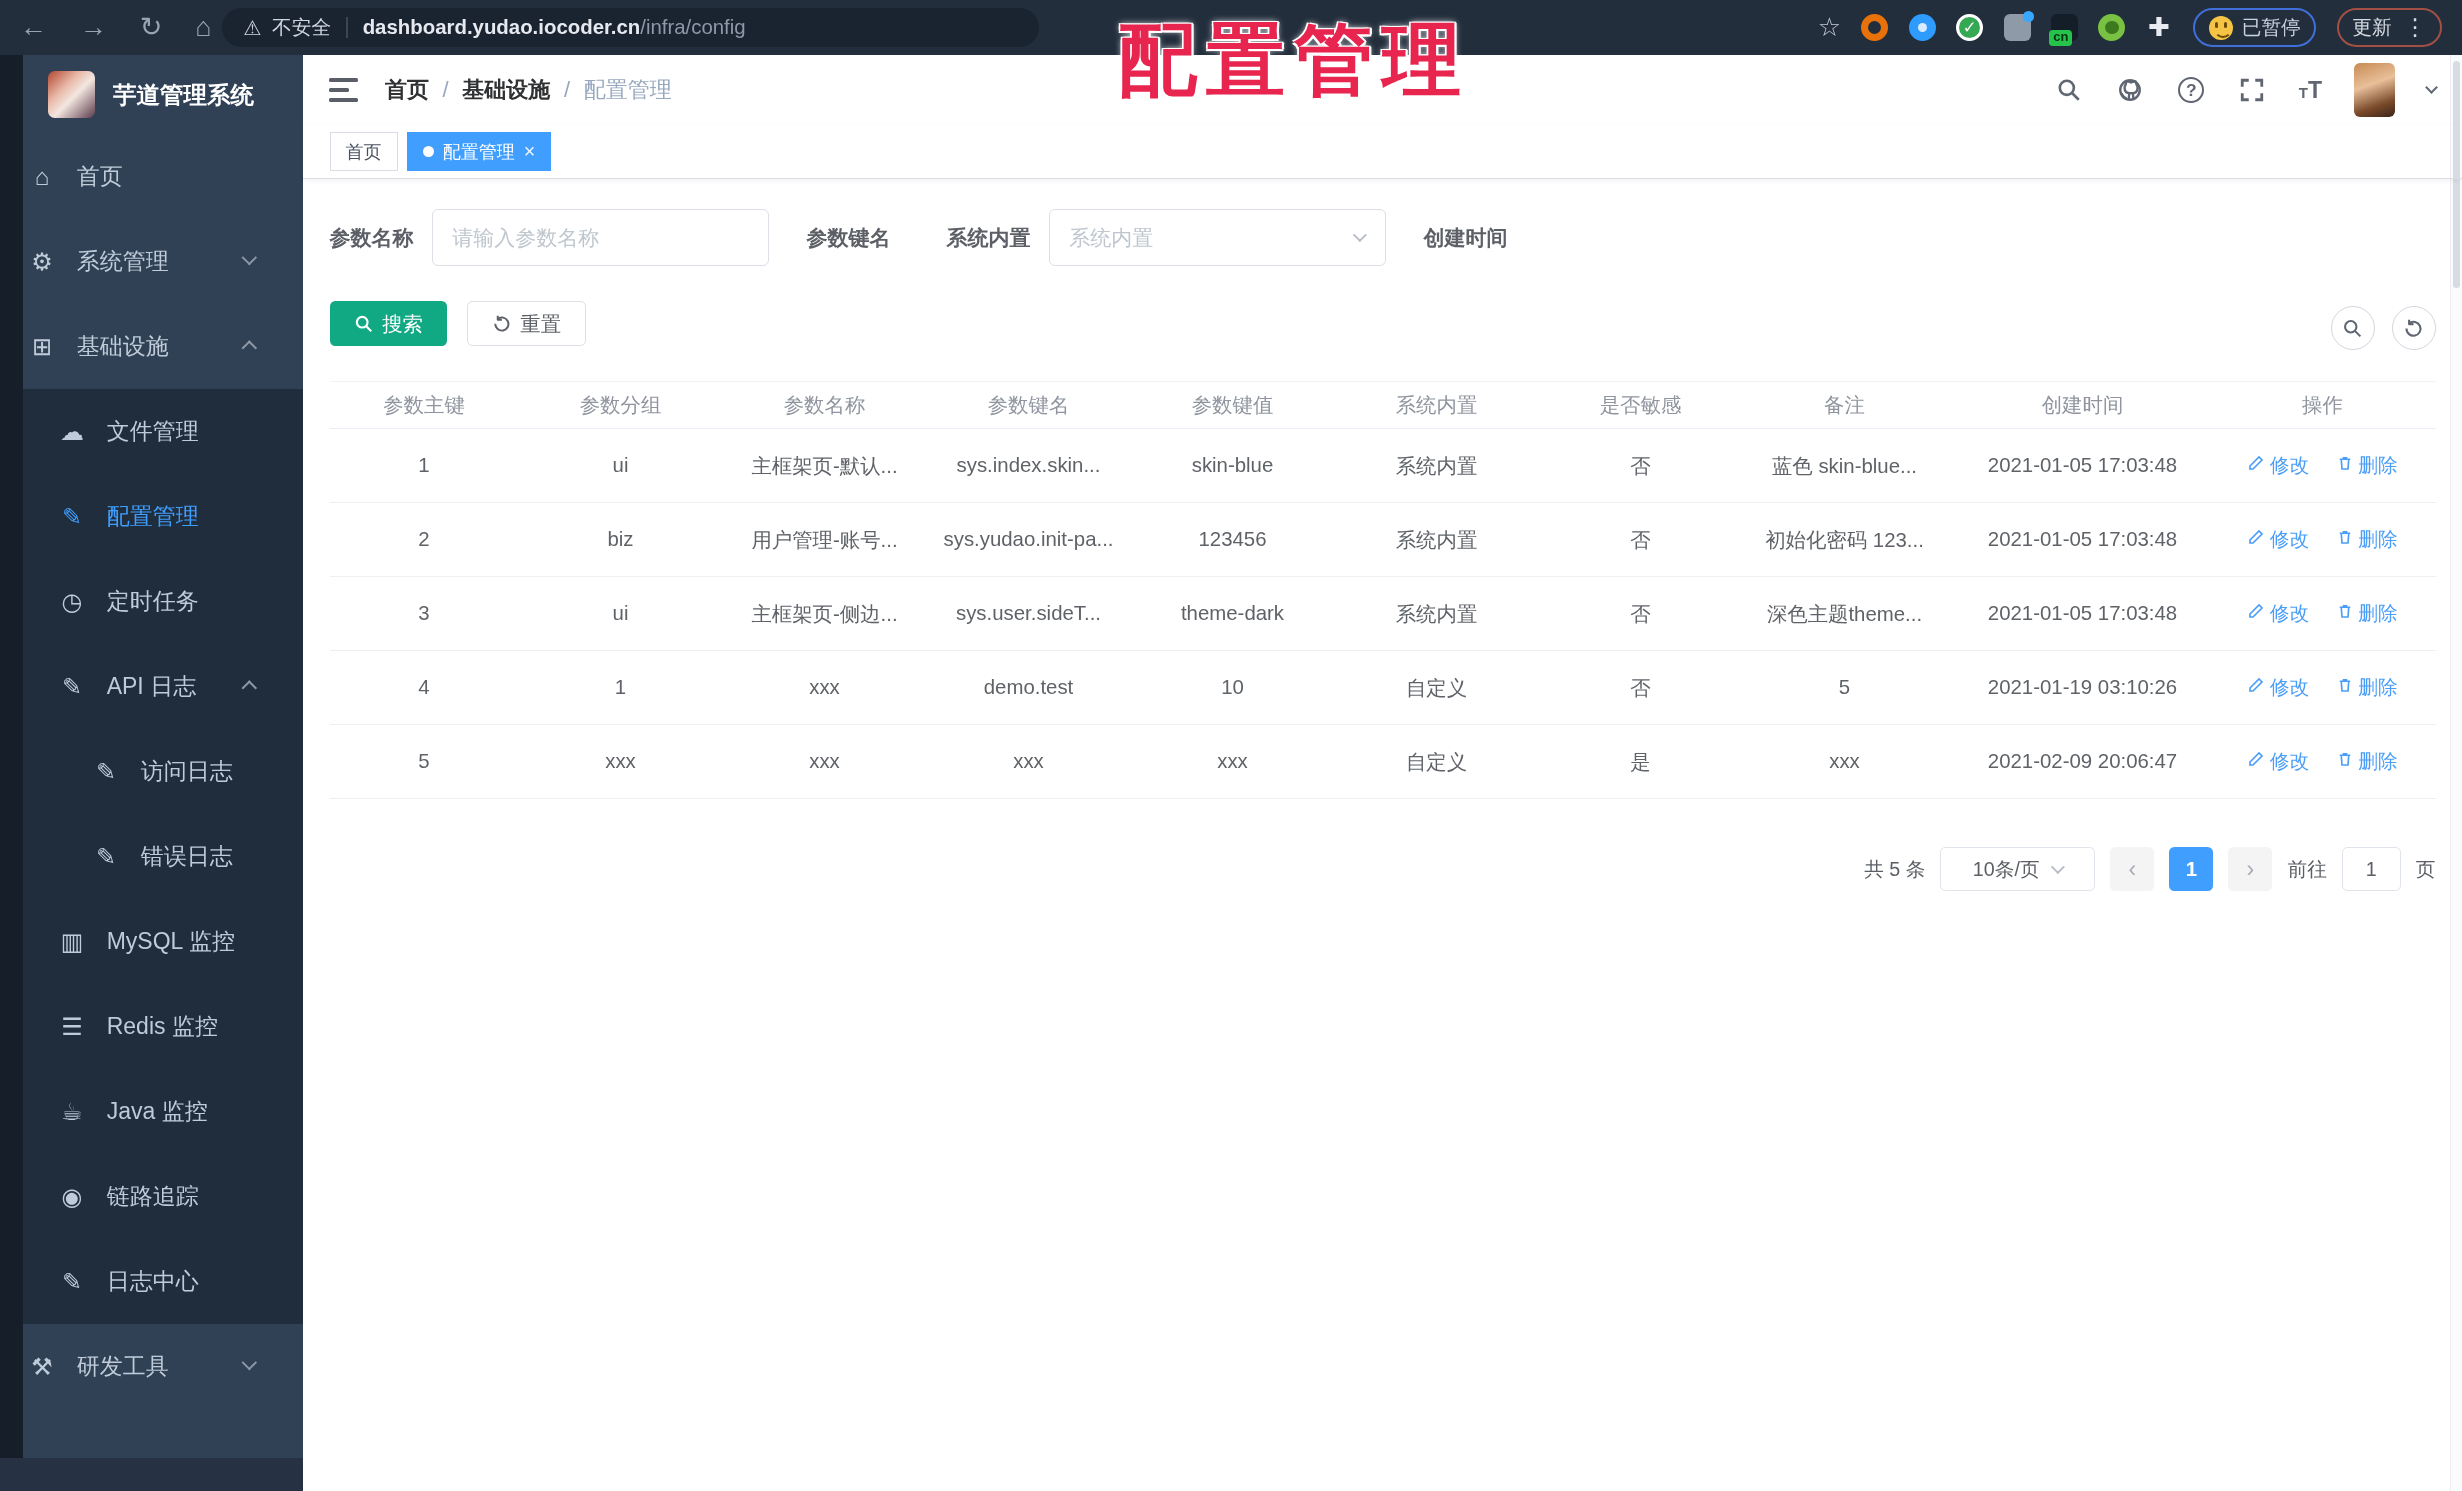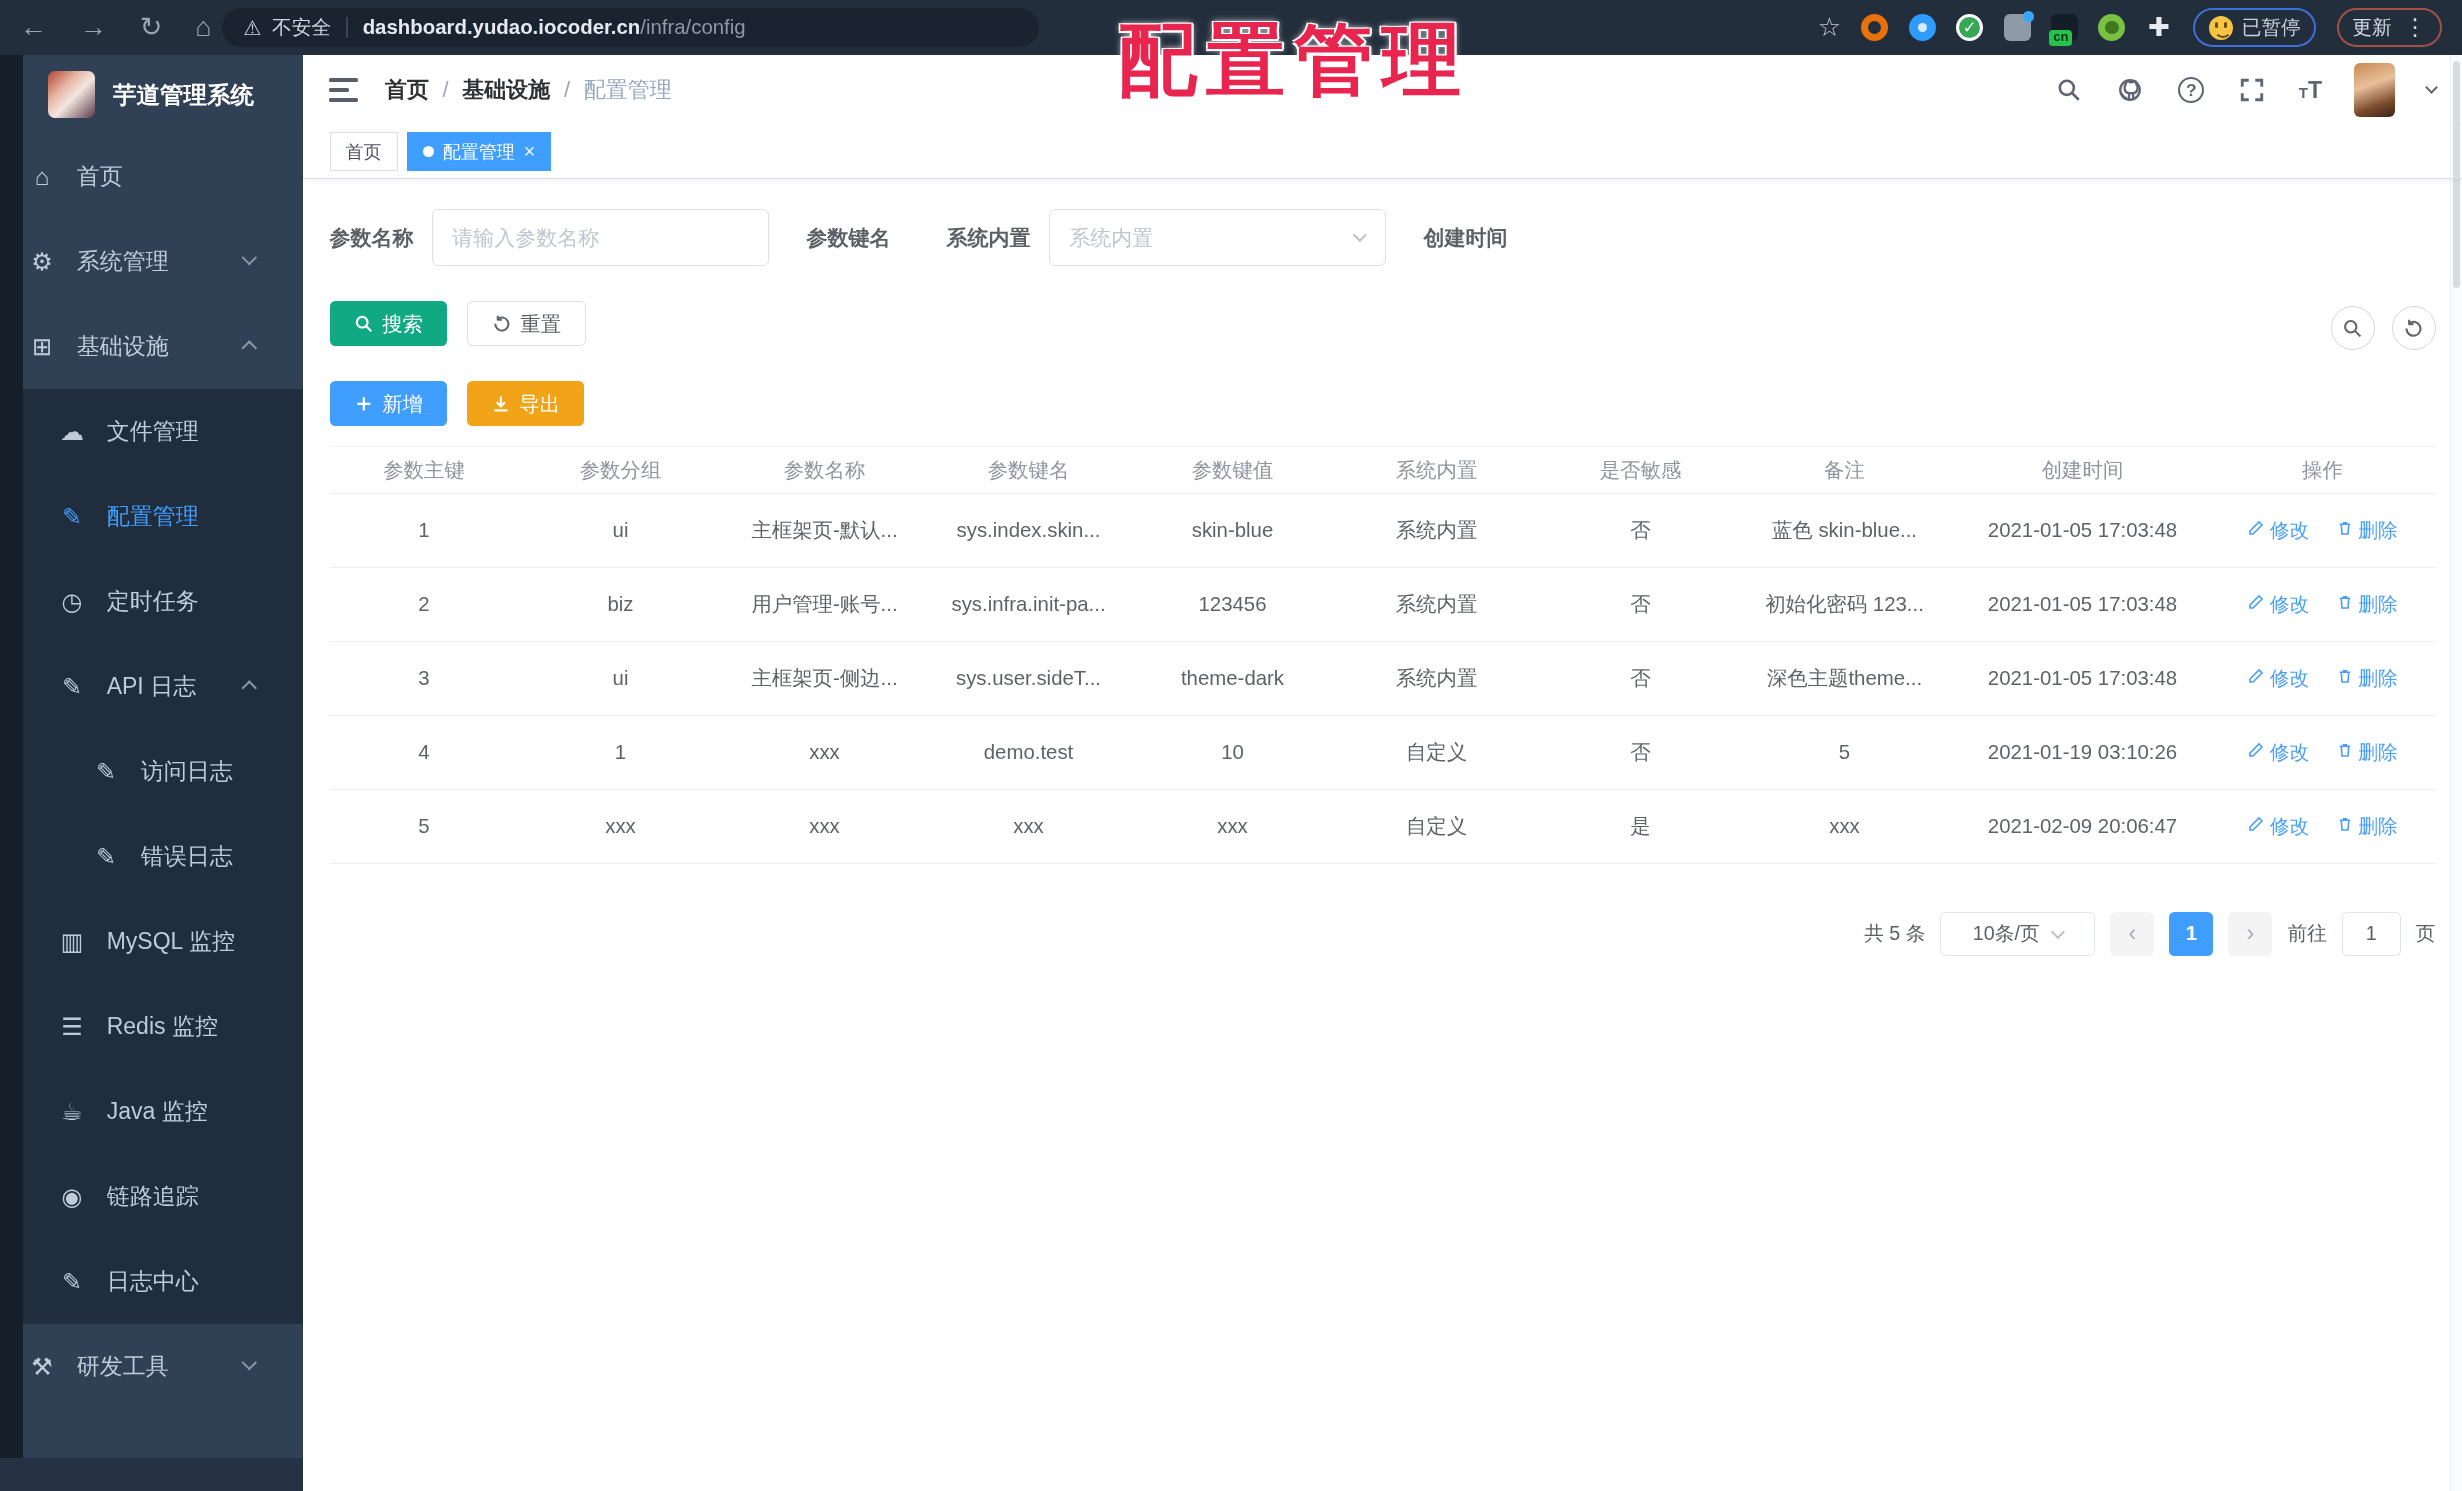--- a/index.html
+++ b/index.html
@@ -353,37 +353,20 @@
           <span>搜索</span>
         </button>
         <button class="btn btn-reset">
           <svg viewBox="0 0 24 24" fill="none" stroke="#5c6066" stroke-width="2.4">
               <path d="M4 12a8 8 0 1 0 3-6"></path>
               <path d="M7 2v5h5" stroke-linejoin="round"></path>
             </svg>
           <span>重置</span>
         </button>
       </div>
-      <div class="btn-row second">
-        <button class="btn btn-add" id="btn-add" style="background: rgb(64, 158, 255);">
-          <svg viewBox="0 0 24 24" fill="none" stroke="#fff" stroke-width="2.8">
-              <line x1="12" y1="4" x2="12" y2="20"></line>
-              <line x1="4" y1="12" x2="20" y2="12"></line>
-            </svg>
-          <span>新增</span>
-        </button>
-        <button class="btn btn-export" id="btn-export" style="background: rgb(241, 164, 23);">
-          <svg viewBox="0 0 24 24" fill="none" stroke="#fff" stroke-width="2.6">
-              <path d="M12 3v11"></path>
-              <path d="M7 10l5 5 5-5"></path>
-              <path d="M4 20h16"></path>
-            </svg>
-          <span>导出</span>
-        </button>
-      </div>
 
       <div class="round-btns">
         <div class="round-btn">
           <svg viewBox="0 0 24 24" fill="none" stroke="#5f6672" stroke-width="2.4">
               <circle cx="10" cy="10" r="6.5"></circle>
               <line x1="15" y1="15" x2="21" y2="21"></line>
             </svg>
         </div>
         <div class="round-btn">
           <svg viewBox="0 0 24 24" fill="none" stroke="#5f6672" stroke-width="2.4">
@@ -423,21 +406,21 @@
                     </svg></span>修改</span>
       <span class="act-link"><span><svg viewBox="0 0 24 24" fill="none" stroke="#4a9ef8" stroke-width="2.2">
                       <path d="M5 7h14M10 7V5h4v2M7 7l1 13h8l1-13"></path>
                     </svg></span>删除</span>
     </div>
   </div>
             <div class="trow">
     <div class="td c0">2</div>
               <div class="td c1">biz</div>
               <div class="td c2">用户管理-账号...</div>
-              <div class="td c3">sys.infra.init-pa...</div>
+              <div class="td c3">sys.yudao.init-pa...</div>
               <div class="td c4">123456</div>
               <div class="td c5">系统内置</div>
               <div class="td c6">否</div>
               <div class="td c7">初始化密码 123...</div>
               <div class="td c8">2021-01-05 17:03:48</div>
     <div class="td c9">
       <span class="act-link"><span><svg viewBox="0 0 24 24" fill="none" stroke="#4a9ef8" stroke-width="2.2">
                       <path d="M4 20h4L20 8l-4-4L4 16v4z"></path>
                     </svg></span>修改</span>
       <span class="act-link"><span><svg viewBox="0 0 24 24" fill="none" stroke="#4a9ef8" stroke-width="2.2">

